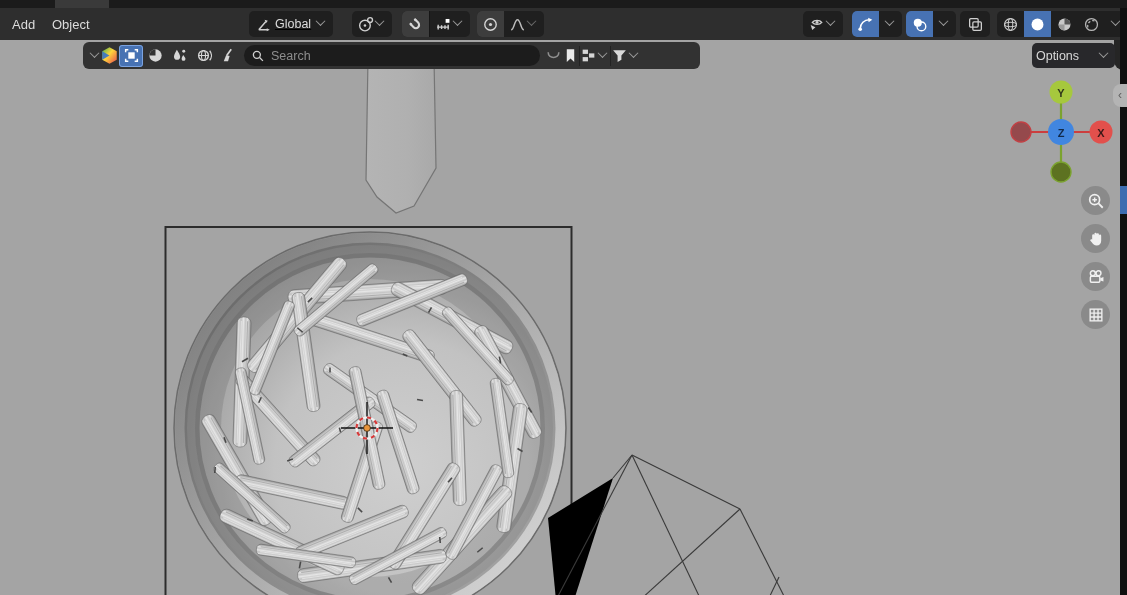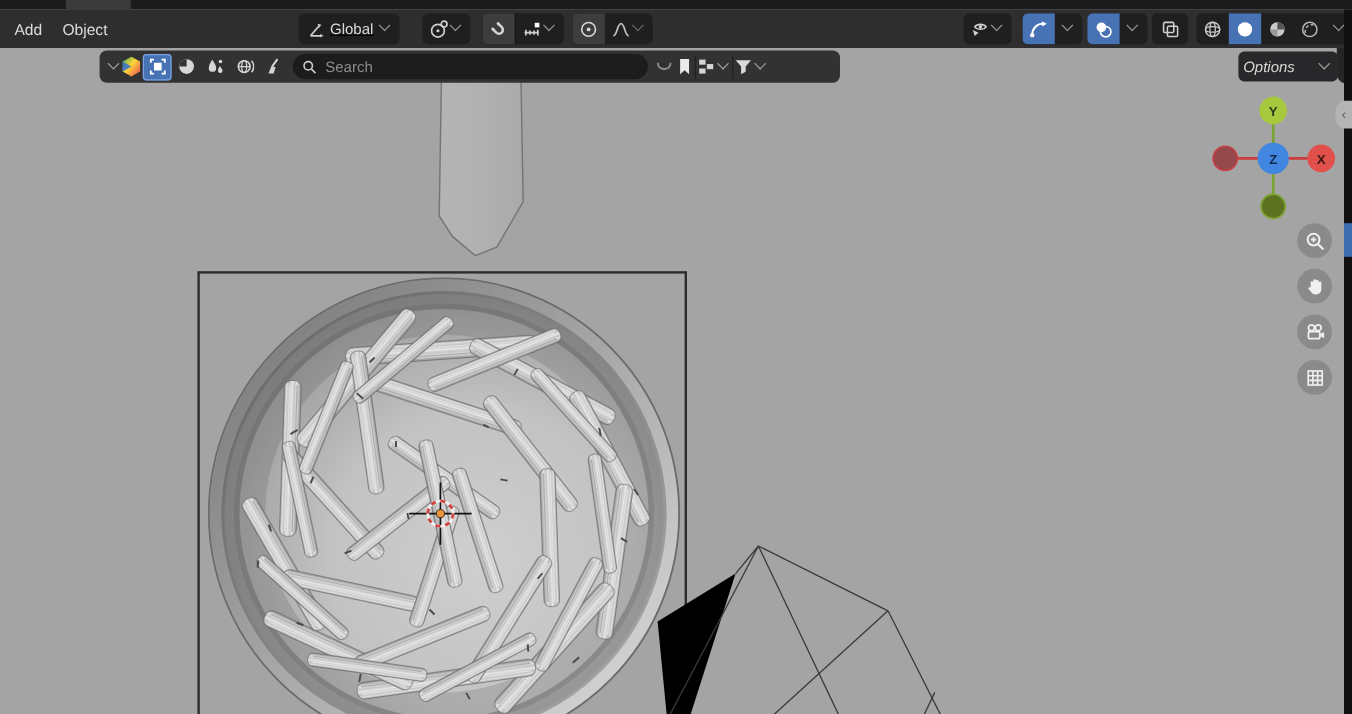--- a/index.html
+++ b/index.html
@@ -34,21 +34,21 @@
   .tog.sel { background:#4772b3; outline:1px solid #7ba3e0; outline-offset:-1px; }
   .search-box { width:296px; height:21px; background:#1c1c1c; border-radius:11px; display:flex;
                 align-items:center; padding:0 7px; margin:0 5px; gap:6px; }
   .search-box input { background:transparent; border:none; outline:none; color:#bdbdbd; font-size:12.5px;
                 width:100%; font-family:"Liberation Sans",sans-serif; }
   .search-box input::placeholder { color:#8d8d8d; }
 
   
   .options-btn { position:absolute; left:1032px; top:43px; width:83px; height:25px; background:#28282b;
                  border-radius:5px; display:flex; align-items:center; justify-content:center; gap:19px;
-                 color:#d8d8d8; font-size:12.5px; z-index:5;font-style:italic; }
+                 color:#d8d8d8; font-size:12.5px; z-index:5; }
   .hdr-corner { position:absolute; left:1114px; top:40px; width:13px; height:30px; background:#252525;
                 border-bottom-left-radius:9px; z-index:4; }
 
   
   .edge-strip { position:absolute; left:1120px; top:8px; width:7px; height:587px; background:#101010; z-index:6; }
   .edge-thumb { position:absolute; left:0; top:178px; width:7px; height:28px; background:#3d6cb0; }
   .side-tab { position:absolute; left:1113px; top:84px; width:14px; height:23px; background:#b4b4b4;
               border-top-left-radius:8px; border-bottom-left-radius:8px; z-index:7; color:#5f5f5f;
               font-size:12px; display:flex; align-items:center; justify-content:center; padding-bottom:2px; }
 

